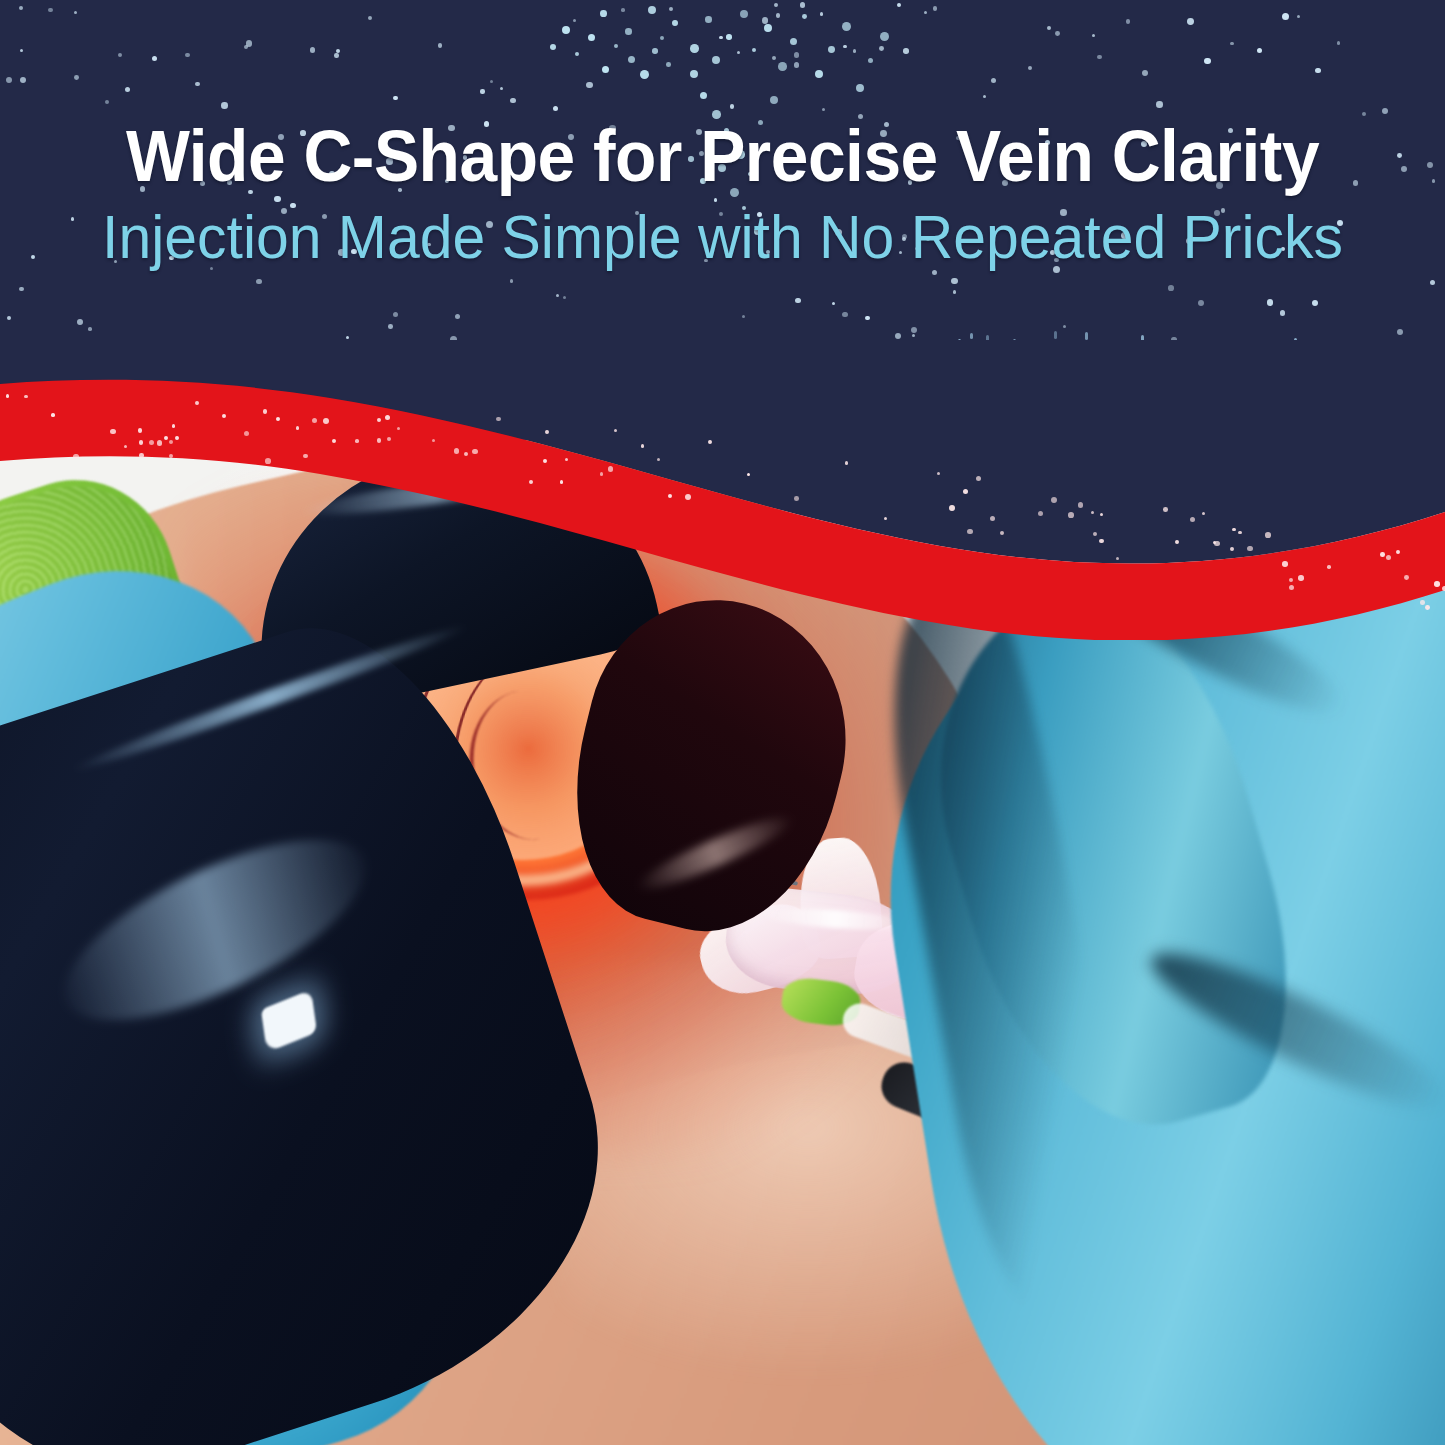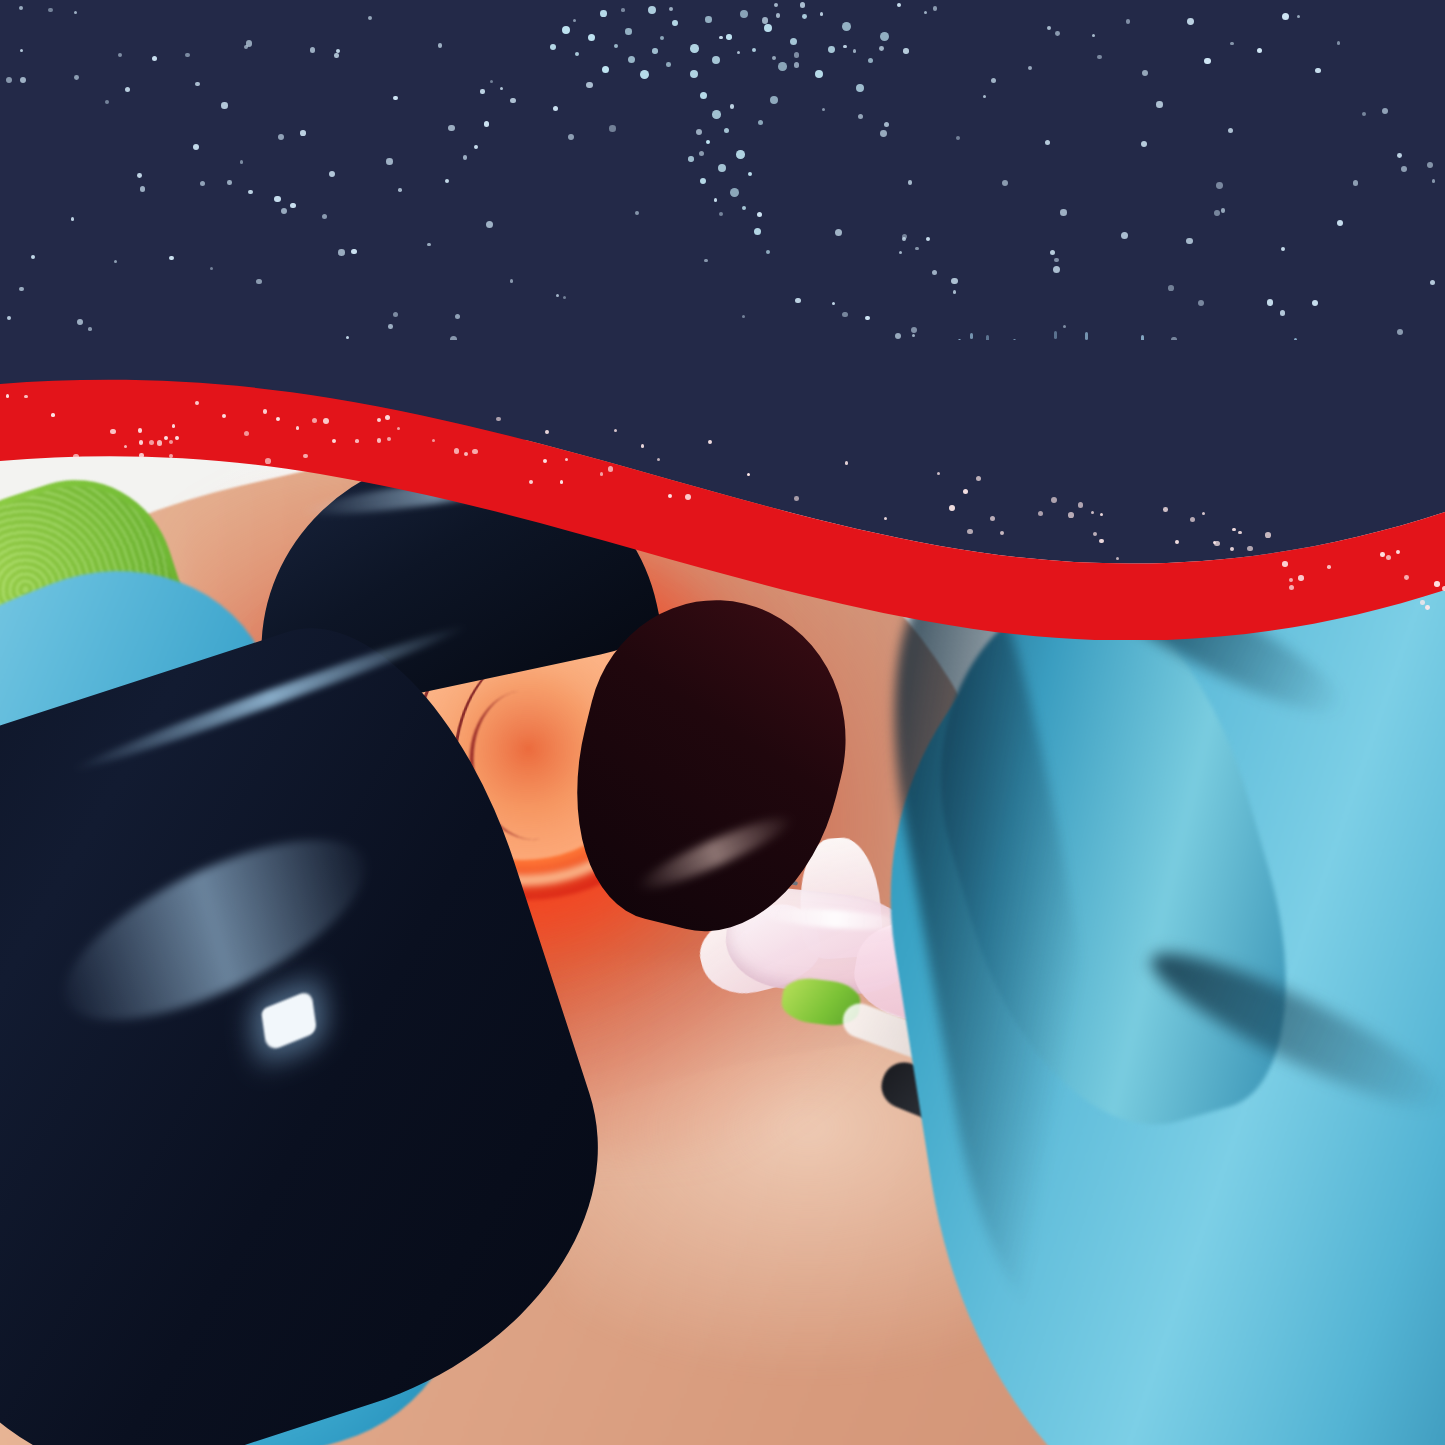--- a/index.html
+++ b/index.html
@@ -1143,14 +1143,18 @@
         <div class="wave-star" style="left: 1038.4px; top: 170.5px; width: 5px; height: 5px; opacity: 0.62;"></div>
         <div class="wave-star" style="left: 331.9px; top: 98.9px; width: 4.2px; height: 4.2px; opacity: 0.93;"></div>
         <div class="wave-star" style="left: 222px; top: 73.7px; width: 4.4px; height: 4.4px; opacity: 0.95;"></div>
         <div class="wave-star" style="left: 657px; top: 118.1px; width: 3.1px; height: 3.1px; opacity: 0.71;"></div>
         <div class="wave-star" style="left: 1232.3px; top: 188.2px; width: 3.3px; height: 3.3px; opacity: 0.91;"></div>
         <div class="wave-star" style="left: 174.8px; top: 95.8px; width: 3.8px; height: 3.8px; opacity: 0.95;"></div>
         <div class="wave-star" style="left: 322.6px; top: 77.8px; width: 6px; height: 6px; opacity: 0.85;"></div>
       </div>
   </div>
 
+  <div class="header-text">
+    <div class="headline">Wide C-Shape for Precise Vein Clarity</div>
+    <div class="subhead">Injection Made Simple with No Repeated Pricks</div>
+  </div>
 
 </div>
 
 </body></html>

